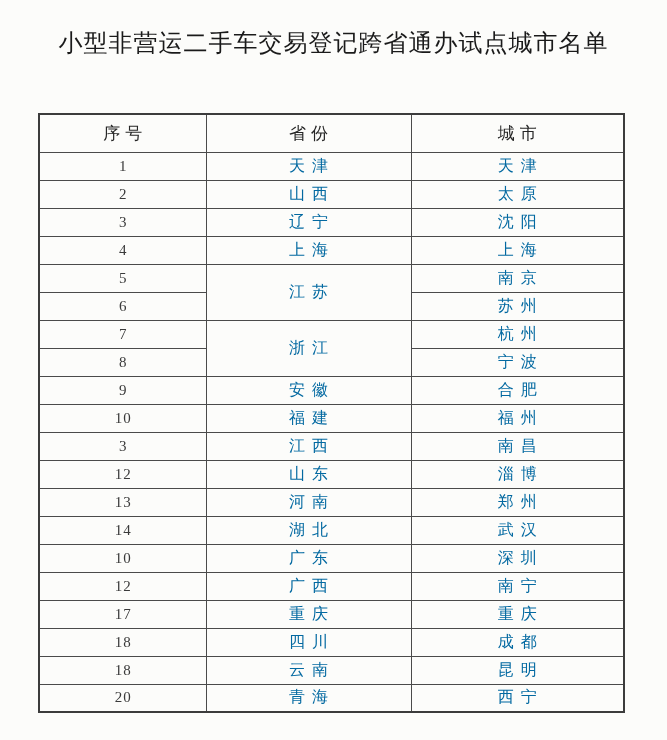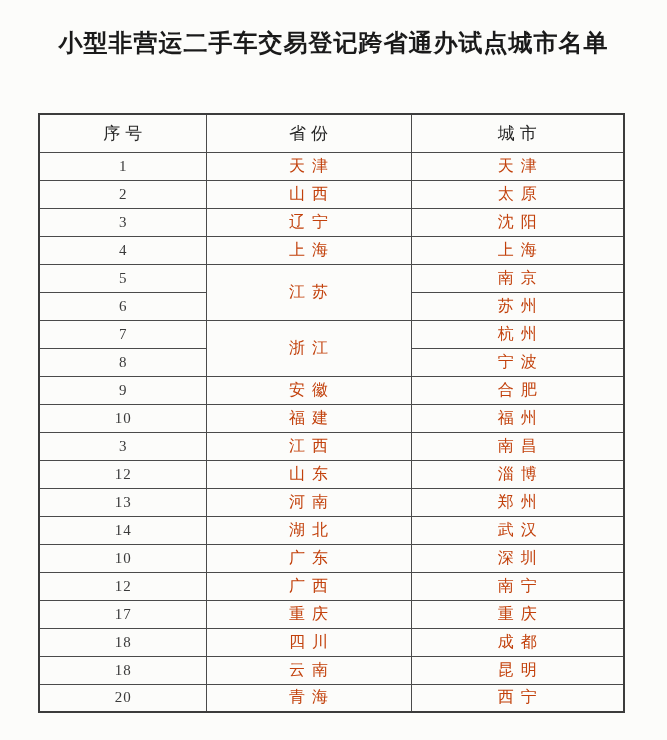--- a/index.html
+++ b/index.html
@@ -14,21 +14,21 @@
     color: #333333;
     position: relative;
   }
   .doc-title {
     position: absolute;
     top: 27px;
     left: 0;
     width: 100%;
     text-align: center;
     font-size: 24px;
-    font-weight: bold;
+    font-weight: normal;
     color: #1a1a1a;
     letter-spacing: 1px;
     font-family: "Liberation Serif", "DejaVu Serif", serif;
   }
   table.city-table {
     position: absolute;
     left: 38px;
     top: 113px;
     width: 585px;
     border-collapse: collapse;
@@ -51,21 +51,21 @@
     height: 38px;
     font-size: 17px;
     font-weight: normal;
     color: #262626;
     letter-spacing: 5px;
     text-indent: 5px;
   }
   .city-table td {
     height: 28px;
     font-size: 16px;
-    color: #c2410c;
+    color: #0369a1;
     letter-spacing: 7px;
     text-indent: 7px;
   }
   .city-table td.num {
     letter-spacing: 1px;
     text-indent: 1px;
     font-size: 15px;
     color: #3a3a3a;
   }
 </style>

